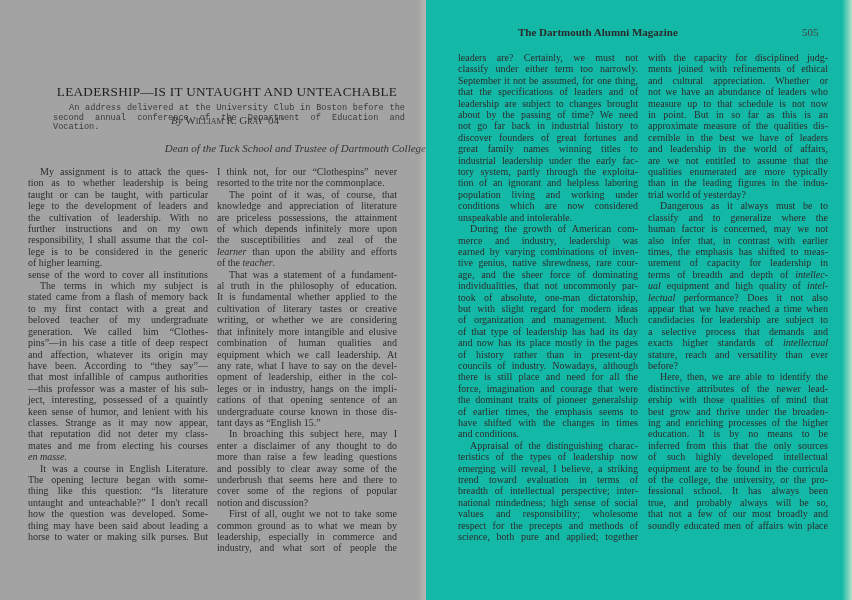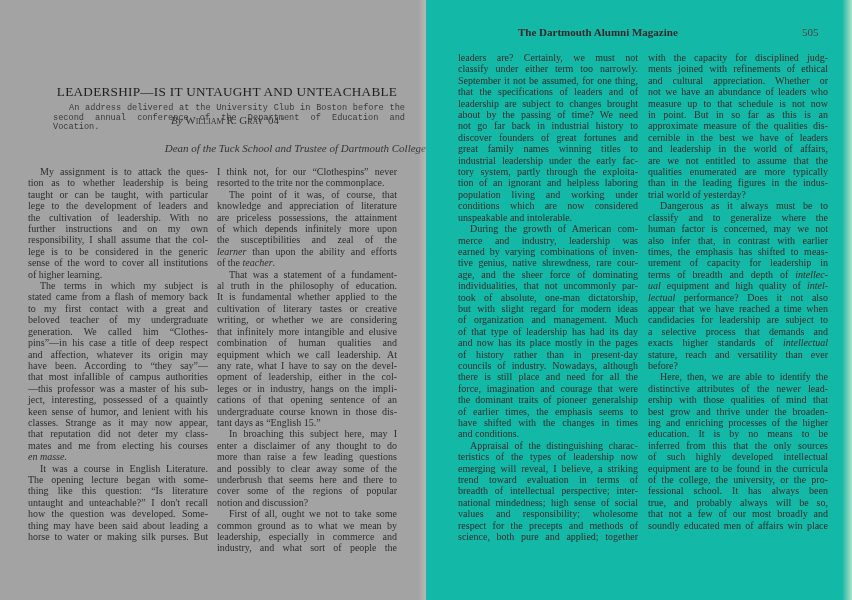--- a/index.html
+++ b/index.html
@@ -83,22 +83,22 @@
 
   <div class="column" id="col-1">
       <span class="line indent">My assignment is to attack the ques-</span>
       <span class="line">tion as to whether leadership is being</span>
       <span class="line">taught or can be taught, with particular</span>
       <span class="line">lege to the development of leaders and</span>
       <span class="line">the cultivation of leadership.  With no</span>
       <span class="line">further instructions and on my own</span>
       <span class="line">responsibility, I shall assume that the col-</span>
       <span class="line">lege is to be considered in the generic</span>
+      <span class="line last">of higher learning.</span>
       <span class="line">sense of the word to cover all institutions</span>
-      <span class="line last">of higher learning.</span>
       <span class="line indent">The terms in which my subject is</span>
       <span class="line">stated came from a flash of memory back</span>
       <span class="line">to my first contact with a great and</span>
       <span class="line">beloved teacher of my undergraduate</span>
       <span class="line">generation.  We called him “Clothes-</span>
       <span class="line">pins”—in his case a title of deep respect</span>
       <span class="line">and affection, whatever its origin may</span>
       <span class="line">have been.  According to “they say”—</span>
       <span class="line">that most infallible of campus authorities</span>
       <span class="line">—this professor was a master of his sub-</span>

